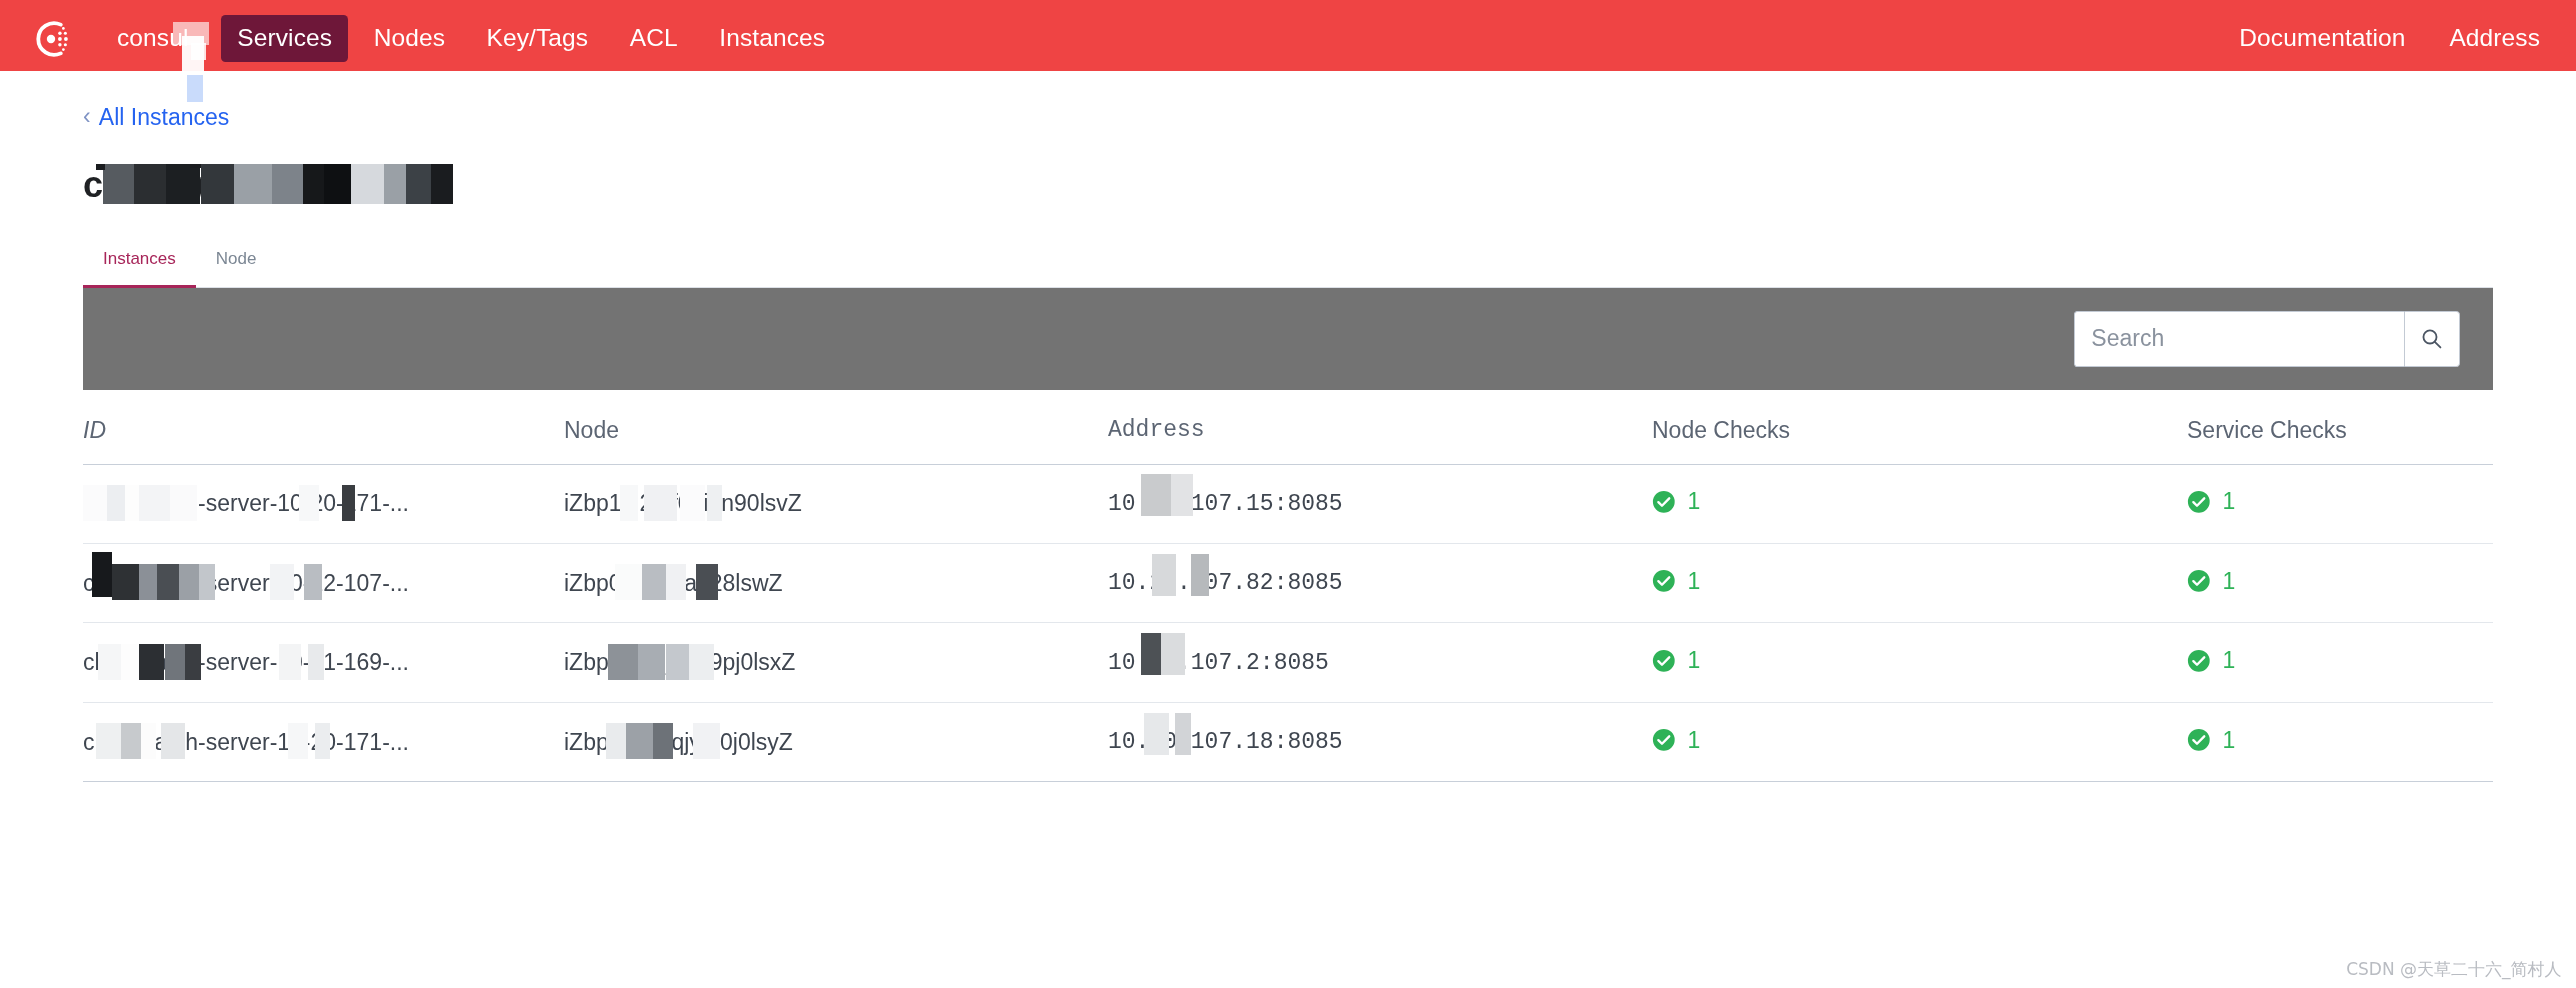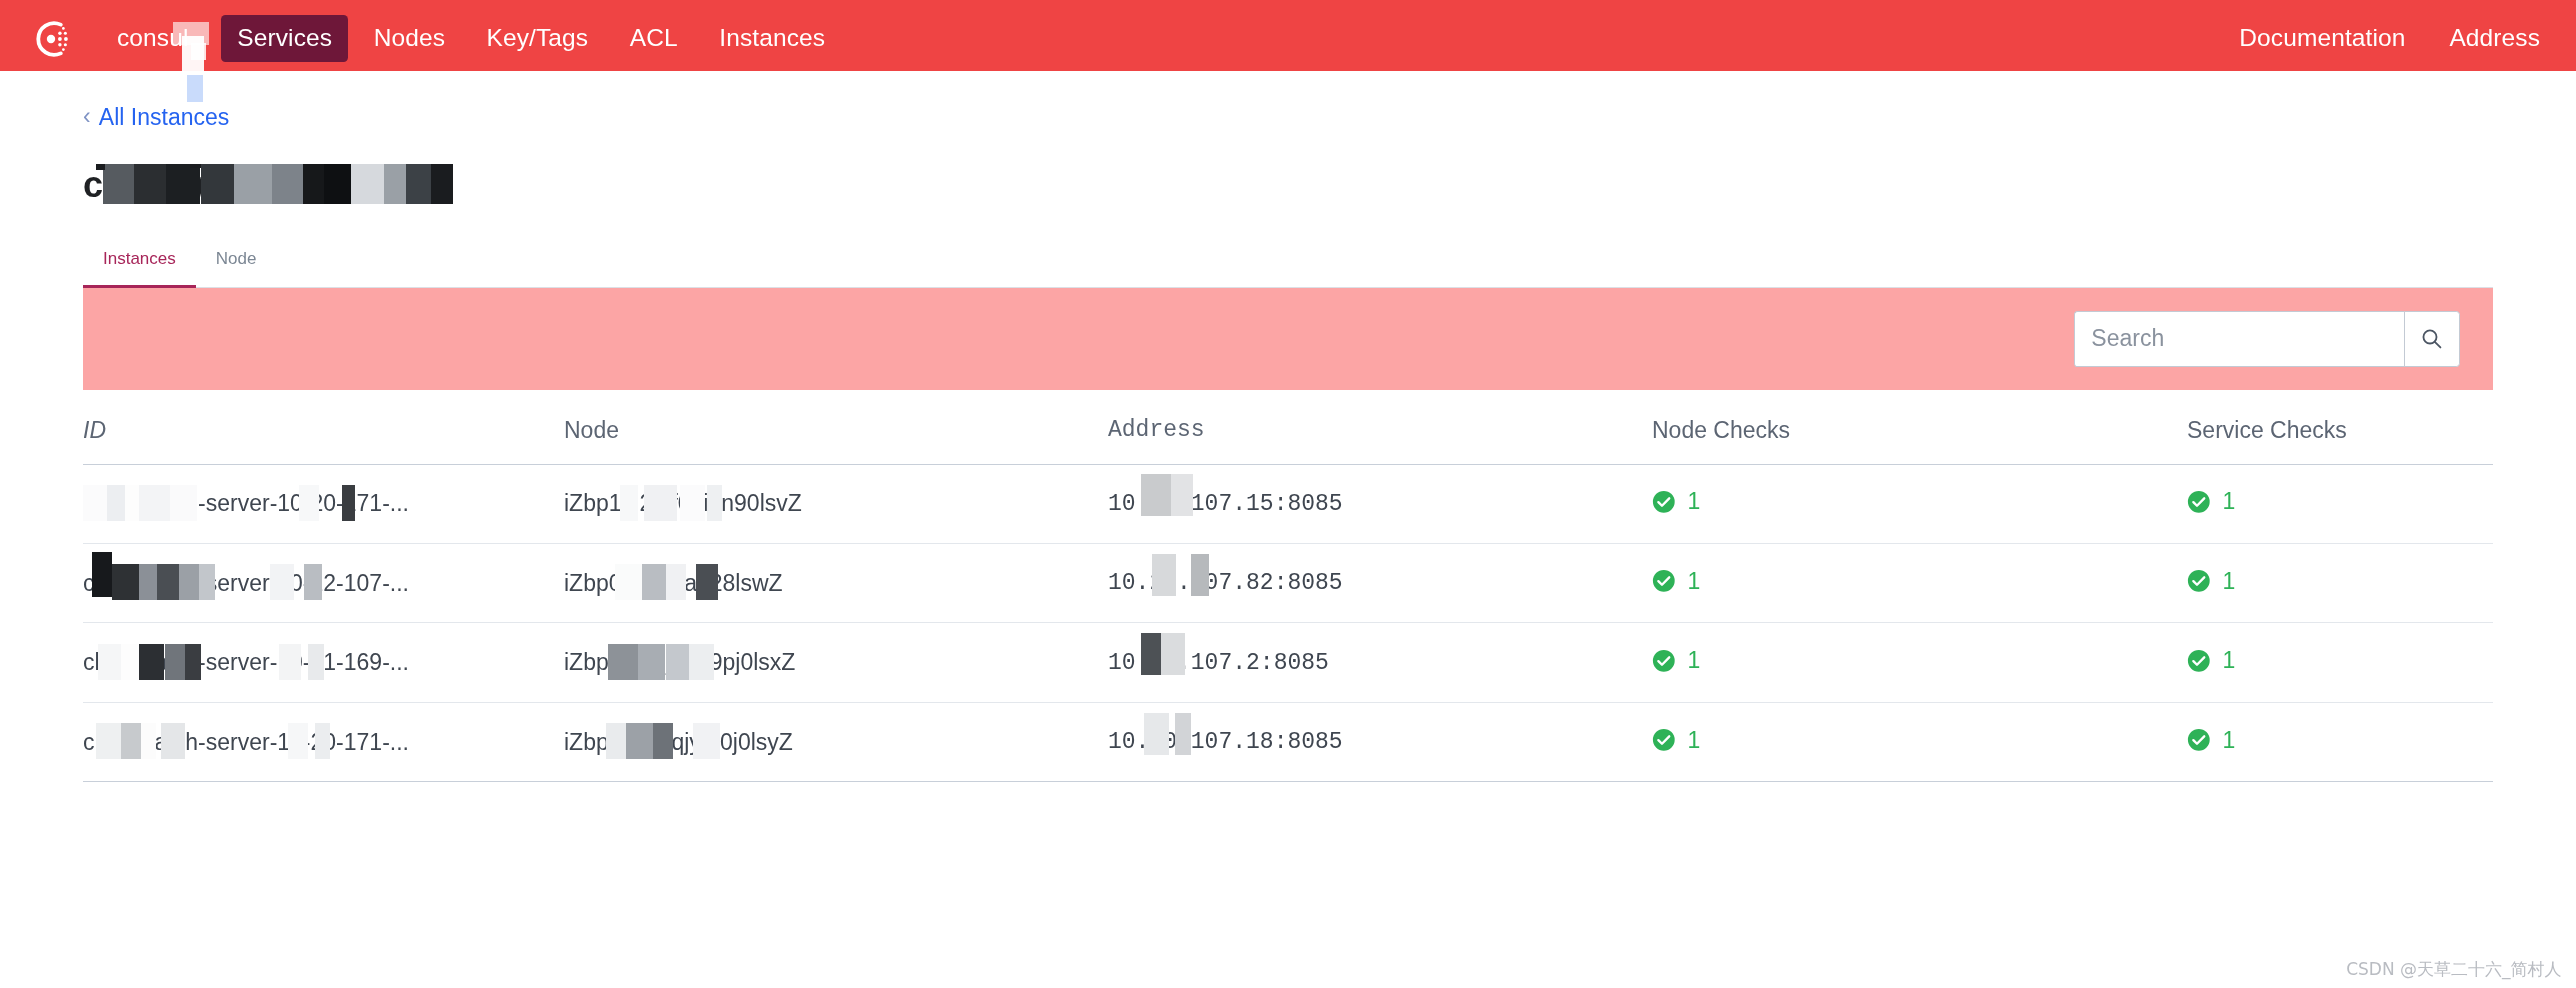--- a/index.html
+++ b/index.html
@@ -120,21 +120,21 @@
     cursor: pointer;
     white-space: nowrap;
   }
   .tab.active {
     color: #a72559;
     border-bottom: 3.6px solid #a72559;
   }
 
   
   .toolbar {
-    background: #fca5a5;
+    background: #737373;
     height: 102px;
     display: flex;
     align-items: center;
     justify-content: flex-end;
     padding-right: 33px;
   }
   .searchbox { display: flex; height: 56px; }
   .search-input {
     width: 330px;
     height: 56px;

